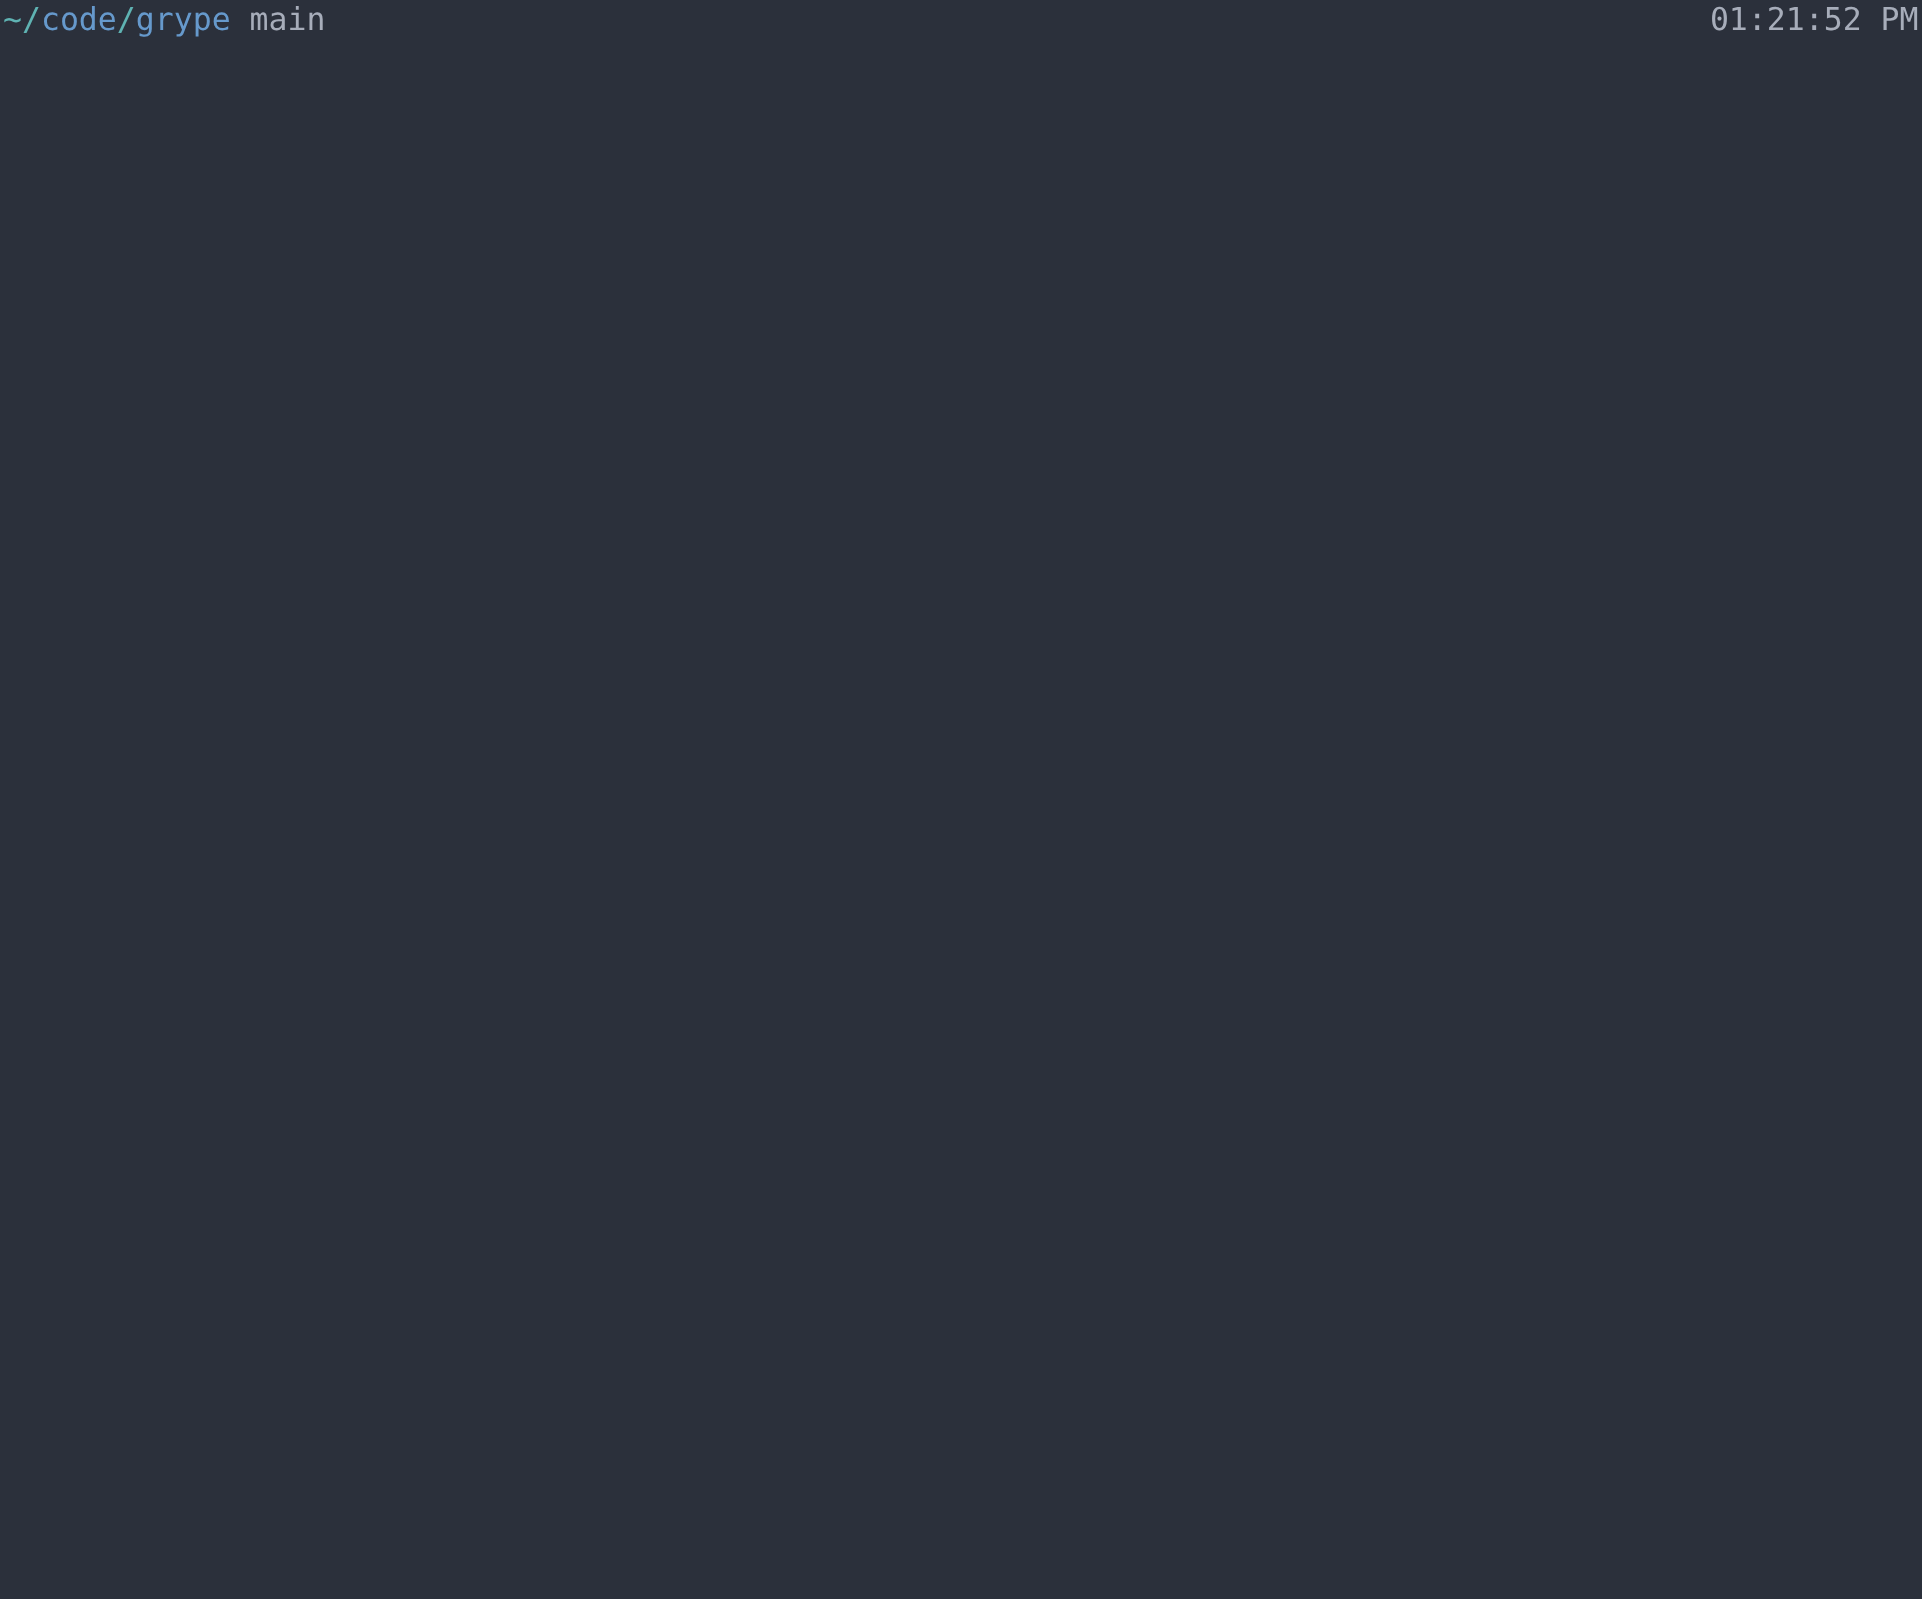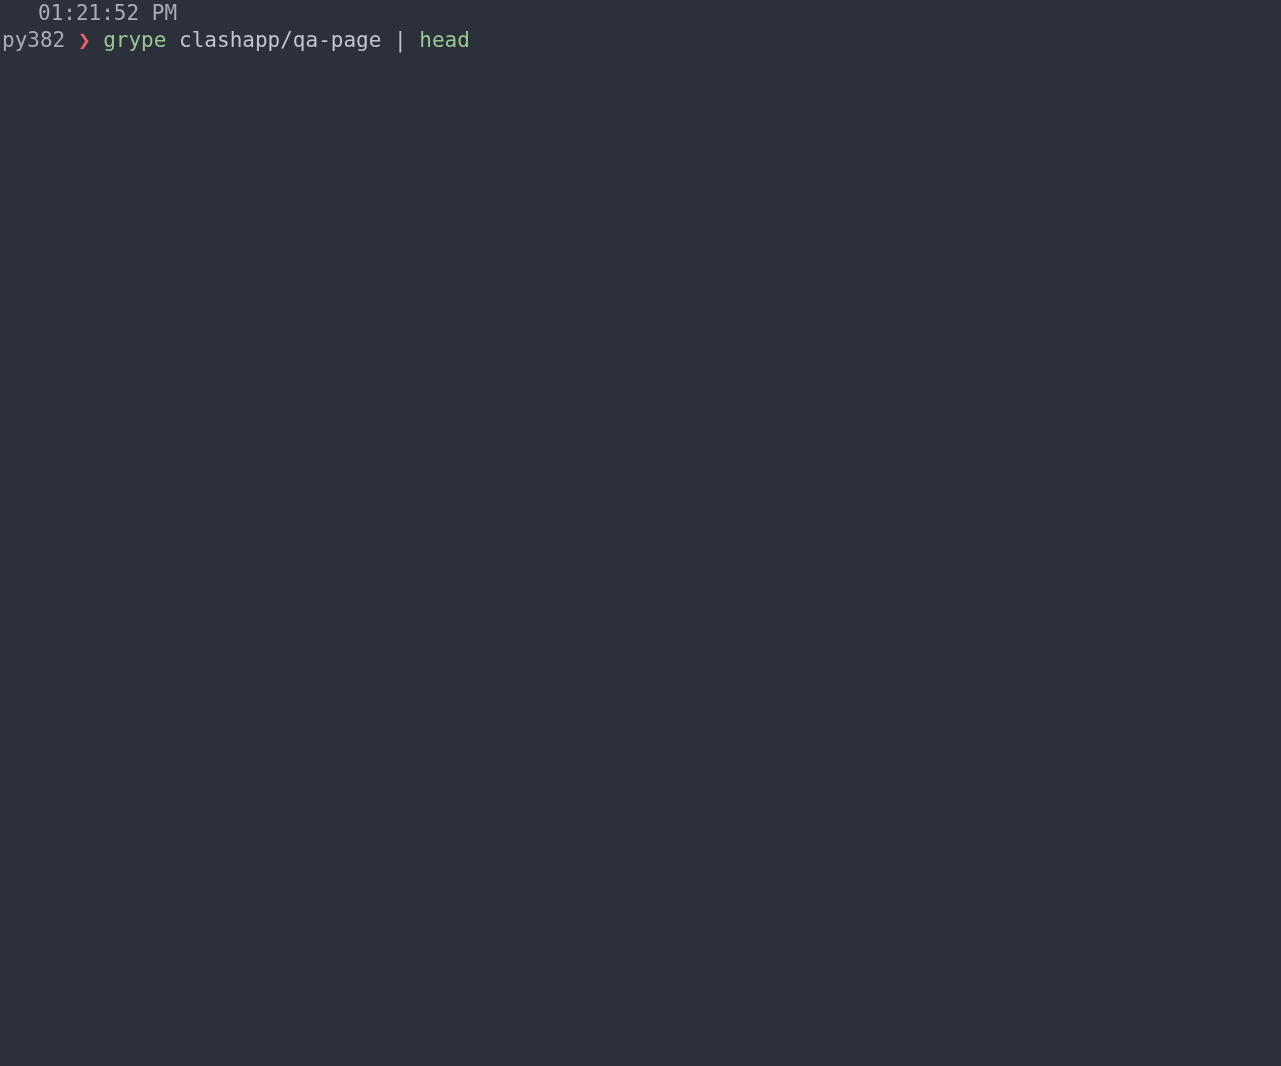--- a/index.html
+++ b/index.html
@@ -62,16 +62,18 @@
     }
     .cmd-head {
       color: #99c794;
     }
   </style>
 </head>
 <body>
 
 <div class="terminal">
   <div class="line1">
+    <span>
+      <span class="path-tilde">~/</span><span class="path-seg">code</span><span class="path-tilde">/</span><span class="path-seg">grype</span><span> </span><span class="branch">main</span>
+    </span>
     <span class="time">01:21:52 PM</span>
   </div>
-  <div class="line2"><span class="env">py382</span> <span class="prompt-chevron">❯</span> <span class="cmd-name">grype</span> <span class="cmd-arg">clashapp/qa-page</span> <span class="cmd-pipe">|</span> <span class="cmd-head">head</span></div>
 </div>
 
 </body></html>

